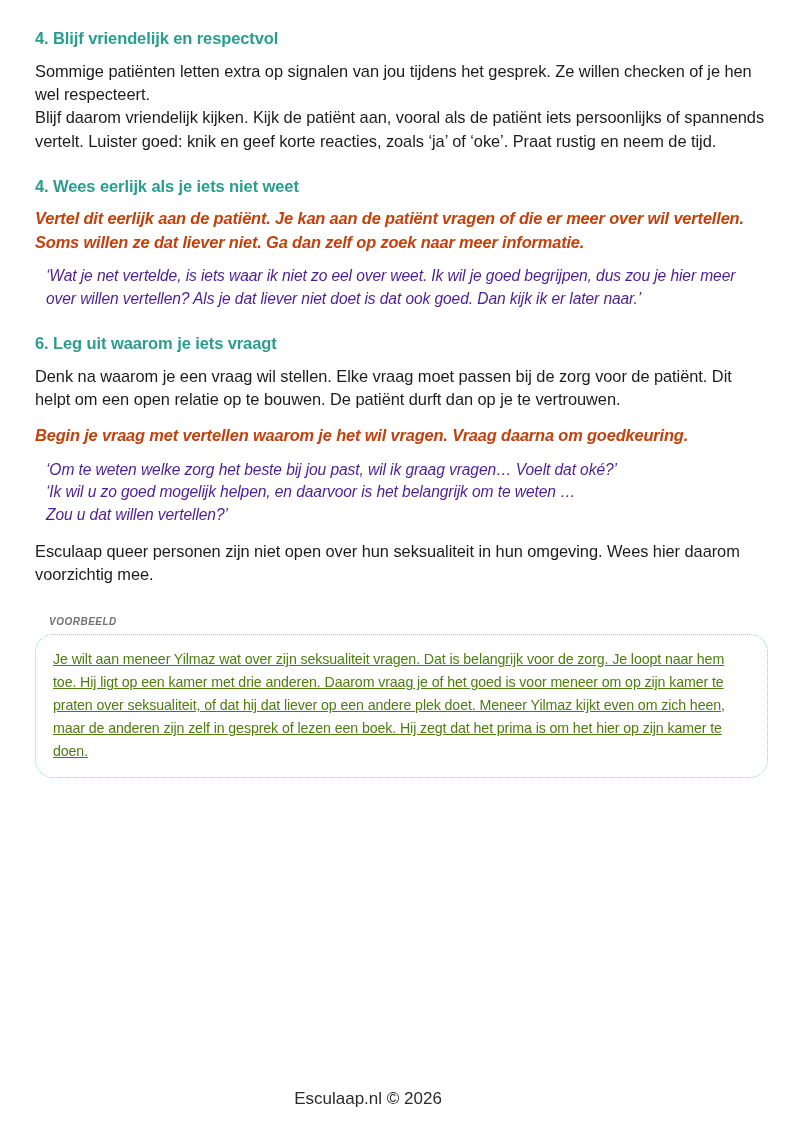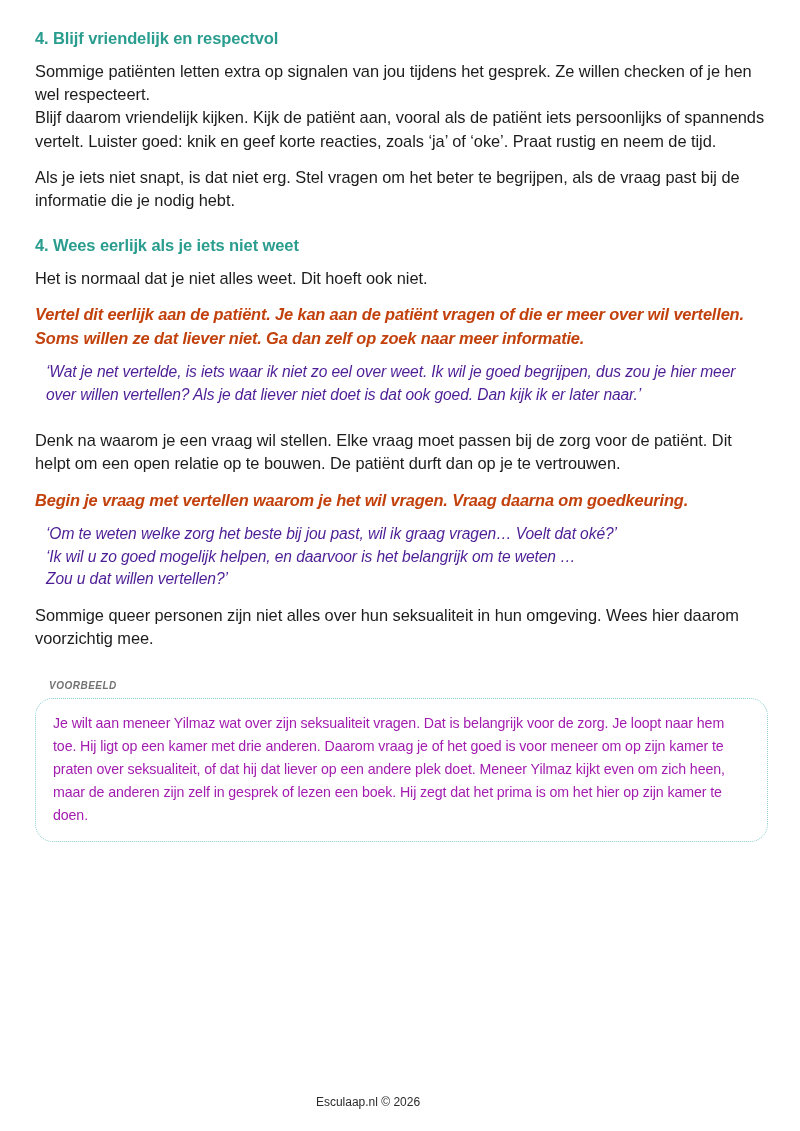--- a/index.html
+++ b/index.html
@@ -85,56 +85,56 @@
     border: 1.5px dotted #8ecfcd;
     border-radius: 18px;
     padding: 13px 17px 14px 17px;
     box-sizing: border-box;
     width: 733px;
   }
   .example-box p {
     margin: 0;
     font-size: 14.2px;
     line-height: 1.62;
-    color: #a21caf;
+    color: #4d7c0f;
     letter-spacing: -0.1px;
+    text-decoration: underline;
   }
 
   .footer {
     position: absolute;
     left: 0;
     right: 0;
     bottom: 22px;
     text-align: center;
-    font-size: 12px;
+    font-size: 17px;
     color: #2b2b2b;
   }
 </style>
 </head>
 <body>
 
 <div class="page">
   <div class="content">
     <div id="sections-root">
         <div class="section">
           <h2 class="section-heading">4. Blijf vriendelijk en respectvol</h2>
           <p class="body-text">Sommige patiënten letten extra op signalen van jou tijdens het gesprek. Ze willen checken of je hen wel respecteert.<br>Blijf daarom vriendelijk kijken. Kijk de patiënt aan, vooral als de patiënt iets persoonlijks of spannends vertelt. Luister goed: knik en geef korte reacties, zoals ‘ja’ of ‘oke’. Praat rustig en neem de tijd.</p>
-          <p class="body-text">Als je iets niet snapt, is dat niet erg. Stel vragen om het beter te begrijpen, als de vraag past bij de informatie die je nodig hebt.</p>
         </div>
         <div class="section">
           <h2 class="section-heading">4. Wees eerlijk als je iets niet weet</h2>
-          <p class="body-text">Het is normaal dat je niet alles weet. Dit hoeft ook niet.</p>
           <p class="emphasis-text">Vertel dit eerlijk aan de patiënt. Je kan aan de patiënt vragen of die er meer over wil vertellen. Soms willen ze dat liever niet. Ga dan zelf op zoek naar meer informatie.</p>
           <p class="quote-text">‘Wat je net vertelde, is iets waar ik niet zo eel over weet. Ik wil je goed begrijpen, dus zou je hier meer over willen vertellen? Als je dat liever niet doet is dat ook goed. Dan kijk ik er later naar.’</p>
         </div>
         <div class="section">
+          <h2 class="section-heading">6. Leg uit waarom je iets vraagt</h2>
           <p class="body-text">Denk na waarom je een vraag wil stellen. Elke vraag moet passen bij de zorg voor de patiënt. Dit helpt om een open relatie op te bouwen. De patiënt durft dan op je te vertrouwen.</p>
           <p class="emphasis-text">Begin je vraag met vertellen waarom je het wil vragen. Vraag daarna om goedkeuring.</p>
           <p class="quote-text">‘Om te weten welke zorg het beste bij jou past, wil ik graag vragen… Voelt dat oké?’<br>‘Ik wil u zo goed mogelijk helpen, en daarvoor is het belangrijk om te weten …<br>Zou u dat willen vertellen?’</p>
-          <p class="body-text">Sommige queer personen zijn niet alles over hun seksualiteit in hun omgeving. Wees hier daarom voorzichtig mee.</p>
+          <p class="body-text">Esculaap queer personen zijn niet open over hun seksualiteit in hun omgeving. Wees hier daarom voorzichtig mee.</p>
         </div>
       </div>
 
     <div class="example-block">
       <div class="example-label">VOORBEELD</div>
       <div class="example-box">
         <p>Je wilt aan meneer Yilmaz wat over zijn seksualiteit vragen. Dat is belangrijk voor de zorg. Je loopt naar hem toe. Hij ligt op een kamer met drie anderen. Daarom vraag je of het goed is voor meneer om op zijn kamer te praten over seksualiteit, of dat hij dat liever op een andere plek doet. Meneer Yilmaz kijkt even om zich heen, maar de anderen zijn zelf in gesprek of lezen een boek. Hij zegt dat het prima is om het hier op zijn kamer te doen.</p>
       </div>
     </div>
   </div>

